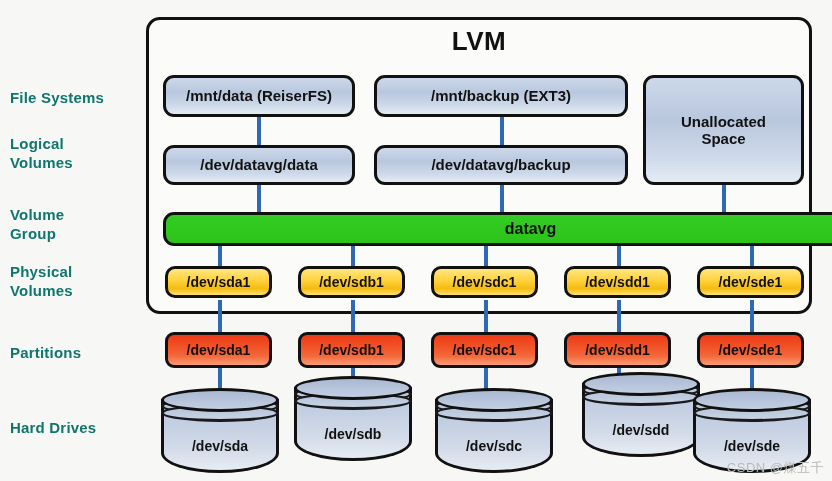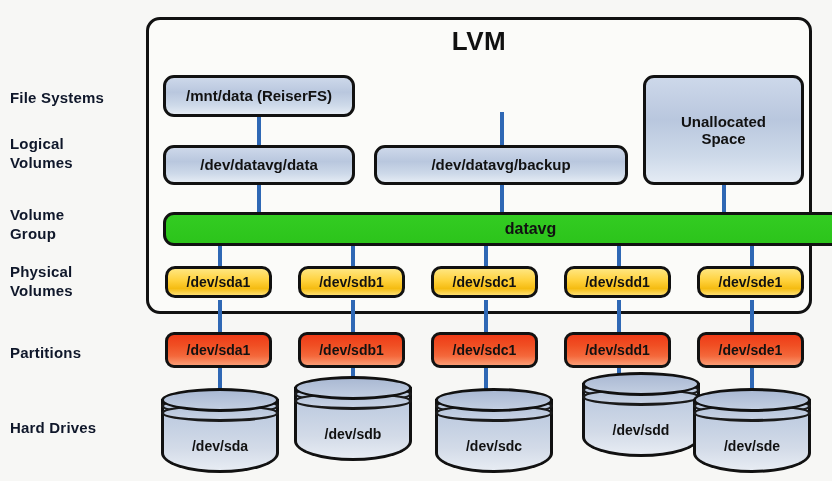--- a/index.html
+++ b/index.html
@@ -15,21 +15,21 @@
     font-family: "Liberation Sans", sans-serif;
     overflow: hidden;
     -webkit-font-smoothing: antialiased;
   }
 
   
   .row-label {
     position: absolute;
     left: 10px;
     width: 132px;
-    color: #0f172a;
+    color: #0f766e;
     font-weight: bold;
     font-size: 15px;
     line-height: 19px;
     letter-spacing: 0.2px;
     text-align: left;
     white-space: pre-line;
   }
 
   
   .lvm-box {
@@ -210,20 +210,21 @@
   <div class="conn" style="left:617px; top:300px; height:34px;"></div>
   <div class="conn" style="left:750px; top:300px; height:34px;"></div>
 
   <div class="conn" style="left:218px; top:366px; height:26px;"></div>
   <div class="conn" style="left:351px; top:366px; height:26px;"></div>
   <div class="conn" style="left:484px; top:366px; height:26px;"></div>
   <div class="conn" style="left:617px; top:366px; height:26px;"></div>
   <div class="conn" style="left:750px; top:366px; height:26px;"></div>
 
   <div class="node blue" style="left:163px; top:75px; width:192px; height:42px;">/mnt/data (ReiserFS)</div>
+  <div class="node blue" style="left:374px; top:75px; width:254px; height:42px;">/mnt/backup (EXT3)</div>
   <div class="node blue" style="left:643px; top:75px; width:161px; height:110px; white-space:pre-line;">Unallocated
 Space</div>
 
   <div class="node blue" style="left:163px; top:145px; width:192px; height:40px;">/dev/datavg/data</div>
   <div class="node blue" style="left:374px; top:145px; width:254px; height:40px;">/dev/datavg/backup</div>
 
   <div class="node green" style="left:163px; top:212px; width:735px; height:34px;">datavg</div>
 
   <div class="node yellow" style="left:165px; top:266px; width:107px; height:32px;">/dev/sda1</div>
   <div class="node yellow" style="left:298px; top:266px; width:107px; height:32px;">/dev/sdb1</div>
@@ -270,14 +271,15 @@
   </div>
 
   <div class="drive" style="left:693px; top:388px;">
     <div class="cyl-body"></div>
     <div class="cyl-ring1"></div>
     <div class="cyl-ring2"></div>
     <div class="cyl-top"></div>
     <div class="cyl-label">/dev/sde</div>
   </div>
 
+  <div class="watermark">CSDN @煤五千</div>
 
 </div>
 
 </body></html>

